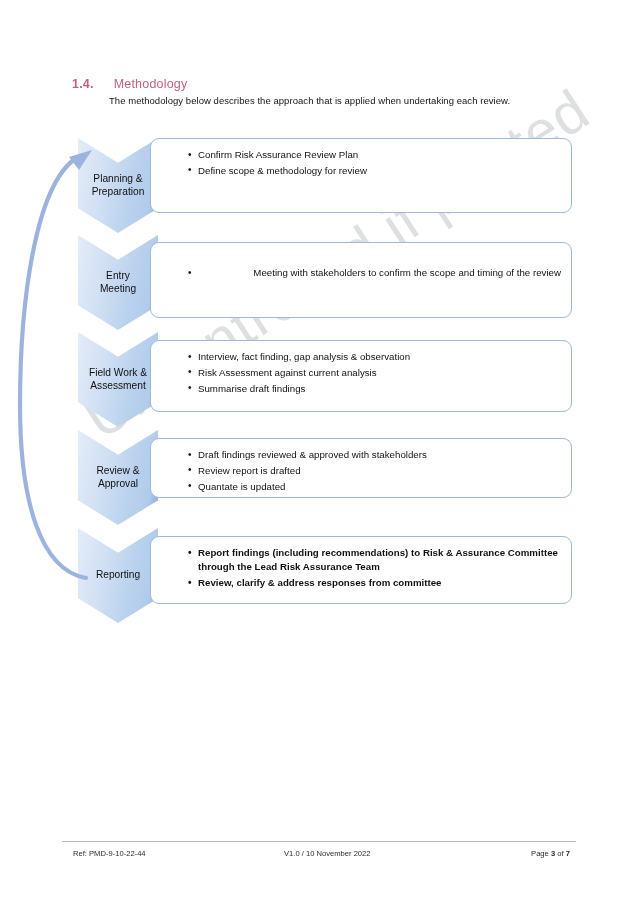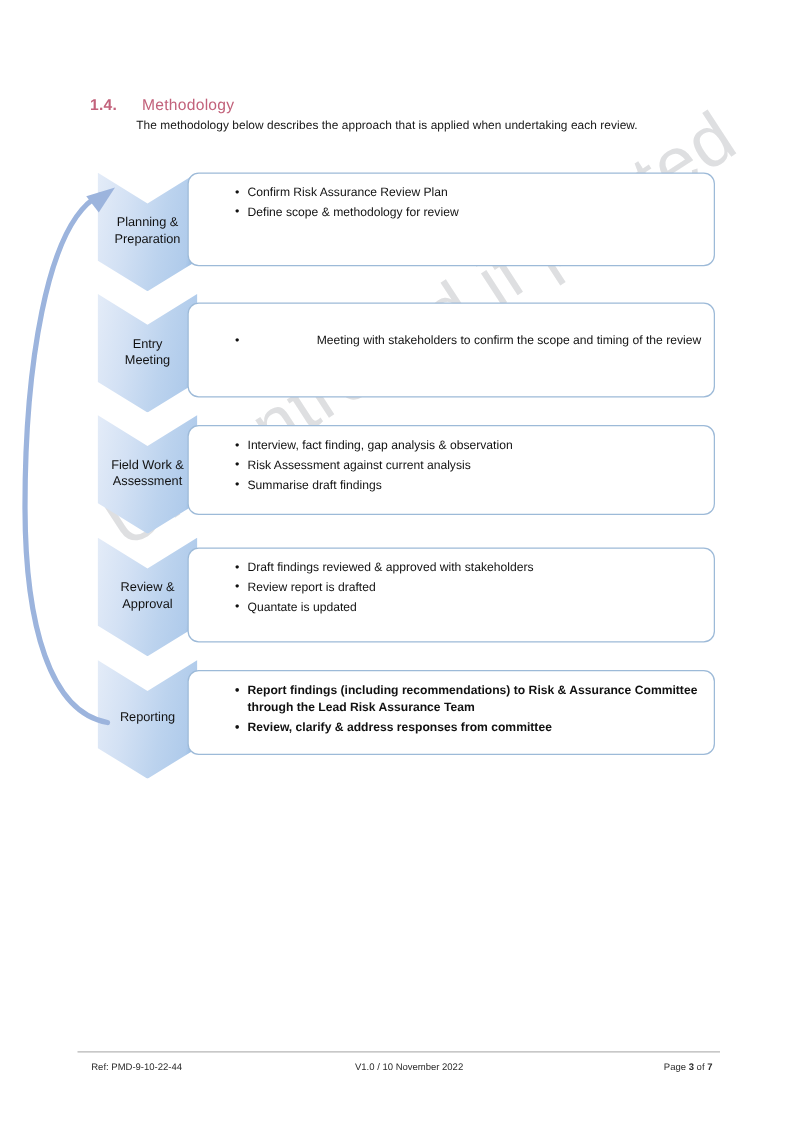--- a/index.html
+++ b/index.html
@@ -247,21 +247,21 @@
           </ul>
         </div>
       </div>
 
       <div class="row" style="top:430px;">
         <div class="chev" style="top:0px;height:95px;">
           <div class="chev-label">Review &amp;
 Approval</div>
         </div>
         <div class="chev-edge" style="top:0px;height:95px;"></div>
-        <div class="rbox" style="top:8px;height:76px;">
+        <div class="rbox" style="top:8px;height:60px;">
           <ul>
             <li>Draft findings reviewed &amp; approved with stakeholders</li>
             <li>Review report is drafted</li>
             <li>Quantate is updated</li>
           </ul>
         </div>
       </div>
 
       <div class="row" style="top:528px;">
         <div class="chev" style="top:0px;height:95px;">

